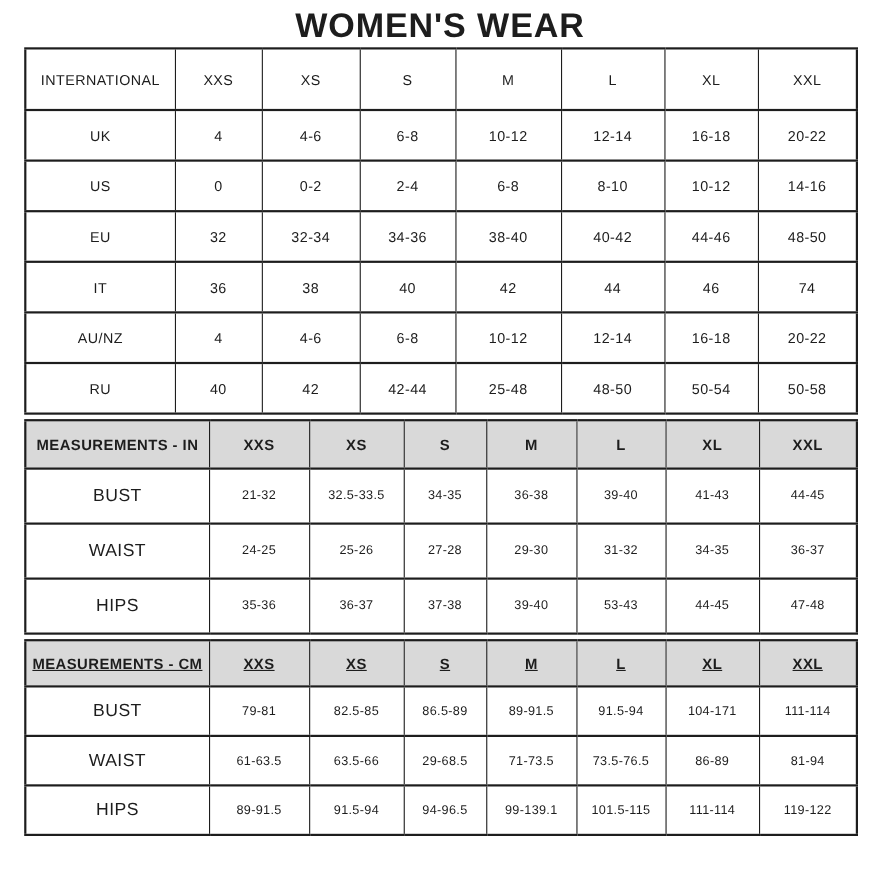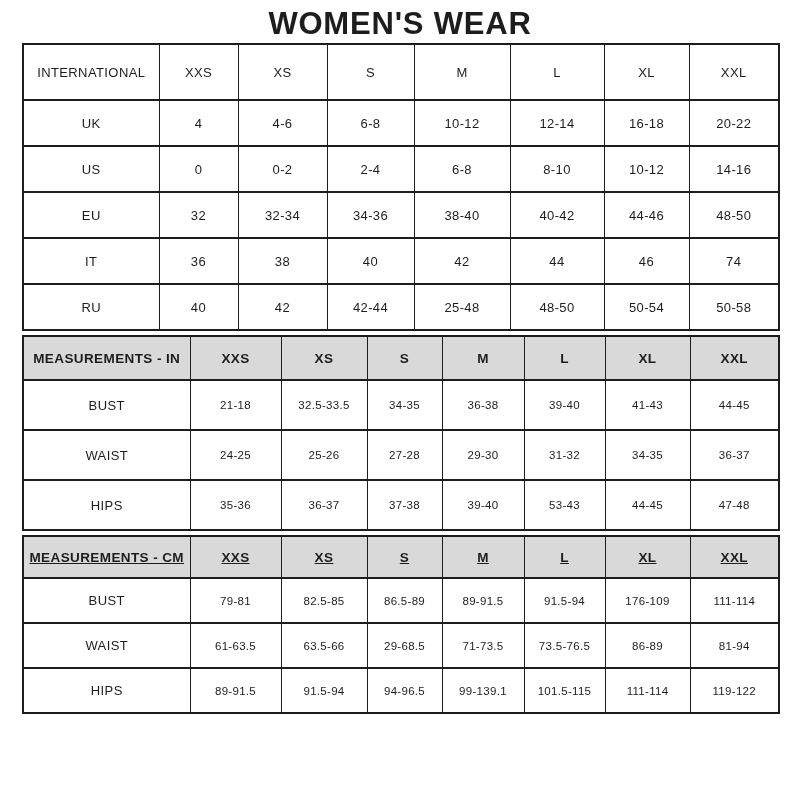--- a/index.html
+++ b/index.html
@@ -67,21 +67,21 @@
   .t2 .header-row   { height: 44px; }
   .t2 tbody tr      { height: 50px; }
   .t3 .header-row   { height: 42px; text-decoration: underline; }
   .t3 tbody tr      { height: 45px; }
   .gray-head thead th {
     background: var(--banner-bg);
     font-weight: bold;
     font-size: 13.5px;
     letter-spacing: 0.4px;
   }
-  .gray-head tbody .row-label { font-size: 13px; letter-spacing: 0.4px; }
+  .gray-head tbody .row-label { font-size: 16px; letter-spacing: 0.4px; }
   .gray-head tbody td         { font-size: 11.5px; letter-spacing: 0.3px; }
 </style>
 </head>
 <body>
 
 <div class="page">
 
   <h1 class="page-title">WOMEN'S WEAR</h1>
 
   <table class="t1">
@@ -142,20 +142,30 @@
           <td class="row-label">IT</td>
           <td>36</td>
           <td>38</td>
           <td>40</td>
           <td>42</td>
           <td>44</td>
           <td>46</td>
           <td>74</td>
         </tr>
         <tr>
+          <td class="row-label">AU/NZ</td>
+          <td>4</td>
+          <td>4-6</td>
+          <td>6-8</td>
+          <td>10-12</td>
+          <td>12-14</td>
+          <td>16-18</td>
+          <td>20-22</td>
+        </tr>
+        <tr>
           <td class="row-label">RU</td>
           <td>40</td>
           <td>42</td>
           <td>42-44</td>
           <td>25-48</td>
           <td>48-50</td>
           <td>50-54</td>
           <td>50-58</td>
         </tr>
       </tbody>
@@ -180,21 +190,21 @@
           <th>S</th>
           <th>M</th>
           <th>L</th>
           <th>XL</th>
           <th>XXL</th>
         </tr>
     </thead>
     <tbody>
         <tr>
           <td class="row-label">BUST</td>
-          <td>21-18</td>
+          <td>21-32</td>
           <td>32.5-33.5</td>
           <td>34-35</td>
           <td>36-38</td>
           <td>39-40</td>
           <td>41-43</td>
           <td>44-45</td>
         </tr>
         <tr>
           <td class="row-label">WAIST</td>
           <td>24-25</td>
@@ -242,21 +252,21 @@
         </tr>
     </thead>
     <tbody>
         <tr>
           <td class="row-label">BUST</td>
           <td>79-81</td>
           <td>82.5-85</td>
           <td>86.5-89</td>
           <td>89-91.5</td>
           <td>91.5-94</td>
-          <td>176-109</td>
+          <td>104-171</td>
           <td>111-114</td>
         </tr>
         <tr>
           <td class="row-label">WAIST</td>
           <td>61-63.5</td>
           <td>63.5-66</td>
           <td>29-68.5</td>
           <td>71-73.5</td>
           <td>73.5-76.5</td>
           <td>86-89</td>

